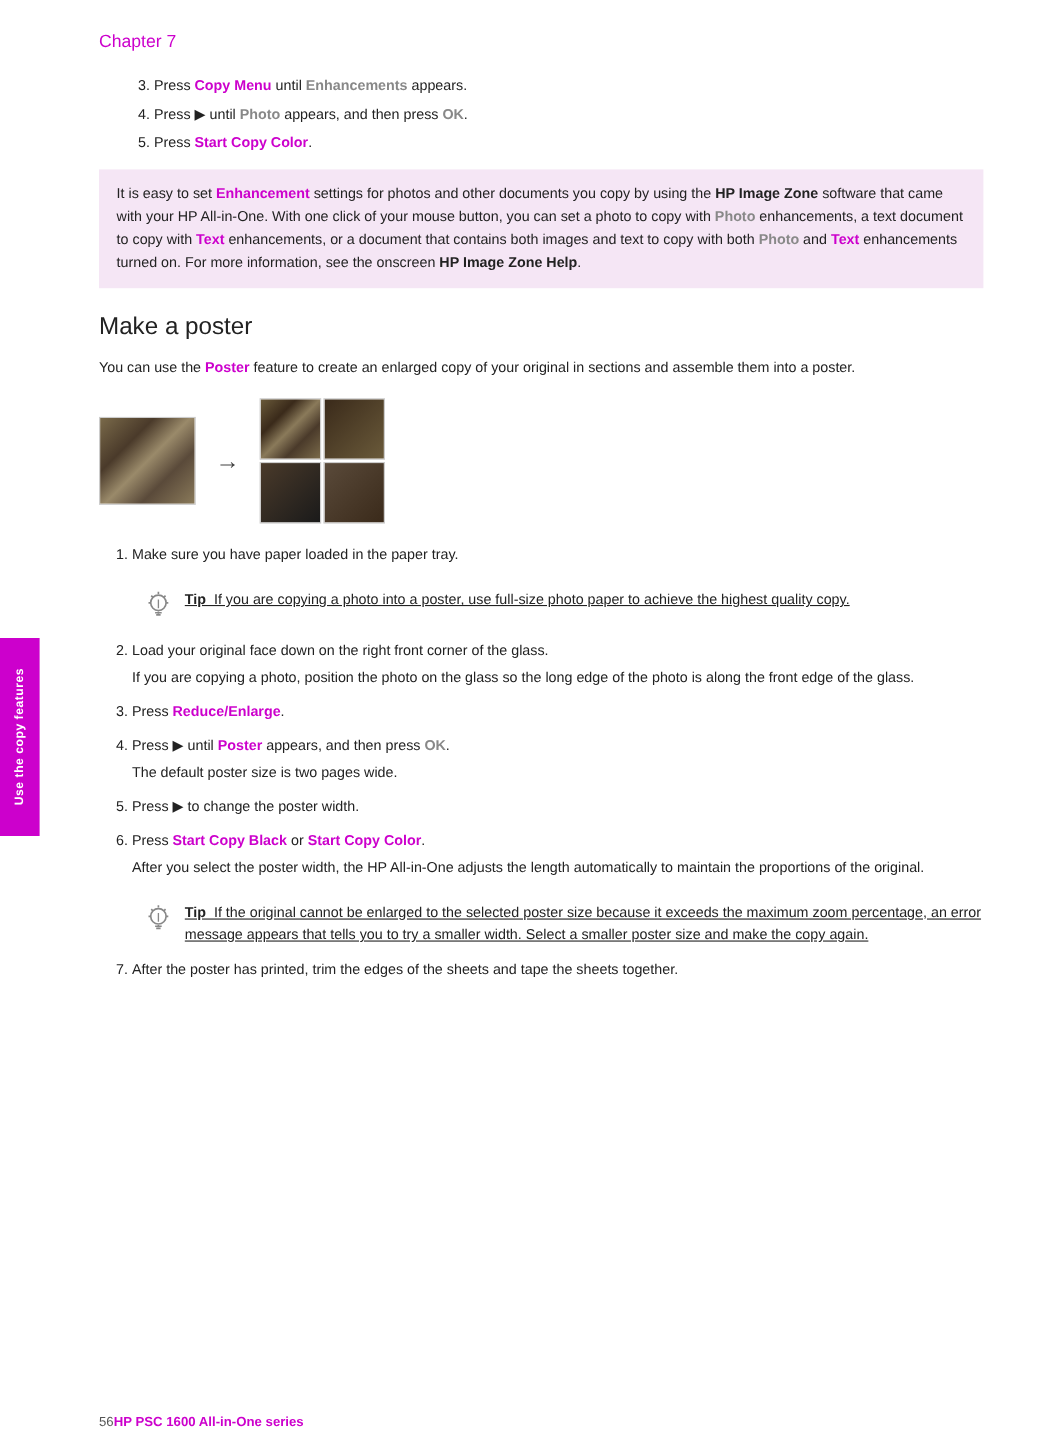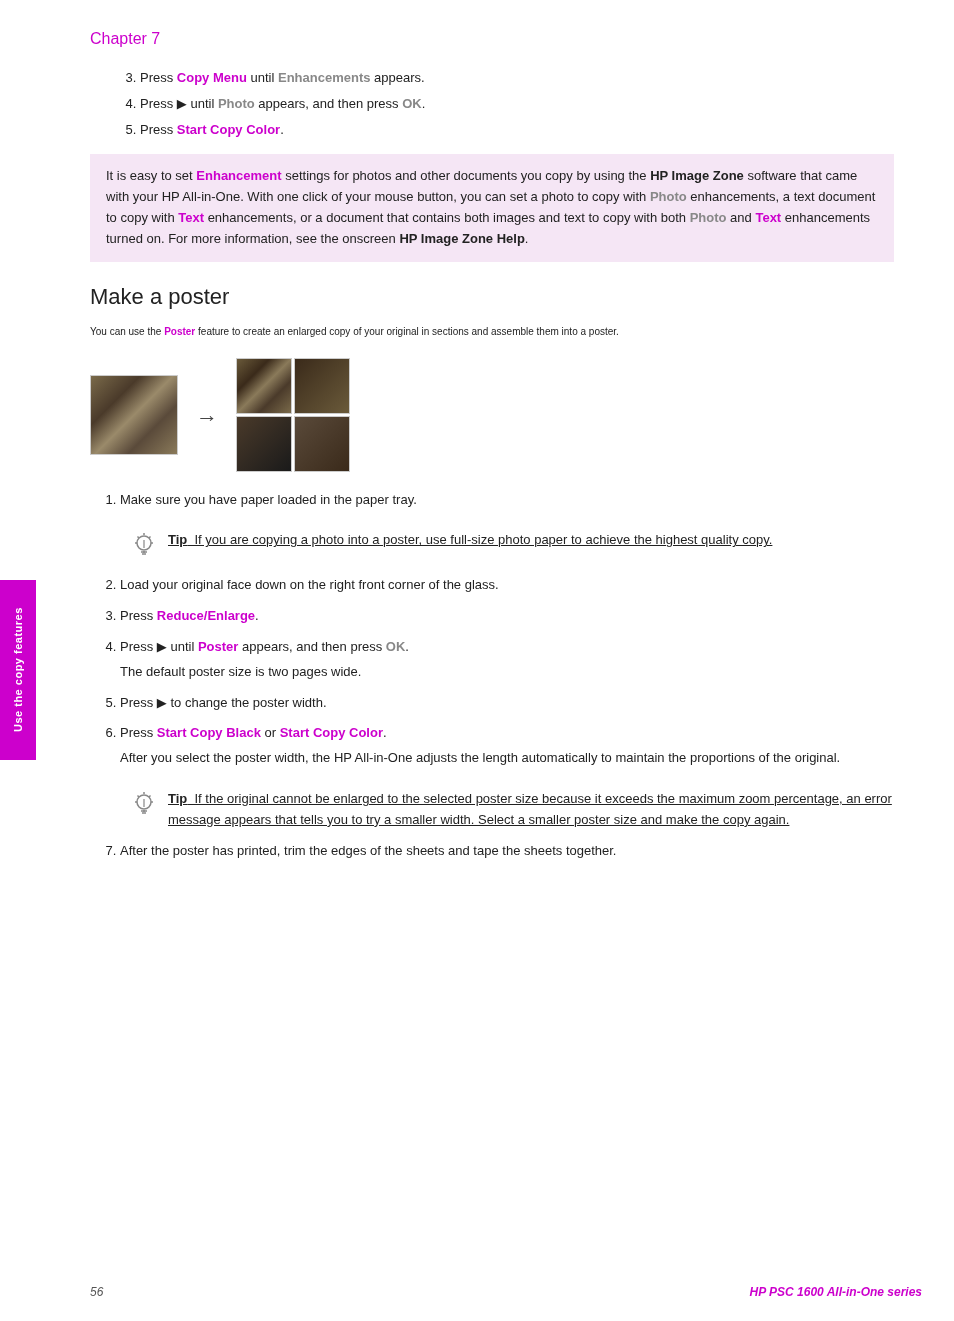--- a/index.html
+++ b/index.html
@@ -63,21 +63,21 @@
 
     .section-title {
       font-size: 22px;
       font-weight: normal;
       color: #222;
       margin-bottom: 14px;
       margin-top: 10px;
     }
 
     .intro-text {
-      font-size: 10px;
+      font-size: 13px;
       line-height: 1.6;
       margin-bottom: 18px;
     }
 
     .pink { color: #cc00cc; font-weight: bold; }
     .gray-bold { color: #888; font-weight: bold; }
     .black-bold { font-weight: bold; color: #222; }
 
     ol.main-list {
       padding-left: 30px;
@@ -173,25 +173,23 @@
       height: 100%;
       background: linear-gradient(135deg, #6a5a3a 0%, #3a2a1a 30%, #8a7a5a 50%, #4a3a2a 70%, #7a6a4a 100%);
     }
 
     .footer-bar {
       position: absolute;
       bottom: 22px;
       left: 0;
       right: 0;
       display: flex;
-      justify-content: space-between;
-      padding: 0 32px 0 90px;
+      padding: 0 60px 0 90px;
       font-size: 12px;
       color: #555;
-      font-style: italic;
     }
 
     .footer-right {
       color: #cc00cc;
       font-weight: bold;
     }
   </style>
 </head>
 <body>
 
@@ -270,20 +268,21 @@
           </svg>
         </div>
         <div class="tip-text">
           <strong>Tip</strong>&nbsp;&nbsp;If you are copying a photo into a poster, use full-size photo paper to achieve the highest quality copy.
         </div>
       </div>
     </li>
 
     <li>
       <span>Load your original face down on the right front corner of the glass.</span>
+      <p style="margin-top:4px;">If you are copying a photo, position the photo on the glass so the long edge of the photo is along the front edge of the glass.</p>
     </li>
 
     <li>
       Press <span class="pink">Reduce/Enlarge</span>.
     </li>
 
     <li>
       Press ▶ until <span class="pink">Poster</span> appears, and then press <span class="gray-bold">OK</span>.
       <p style="margin-top:4px;">The default poster size is two pages wide.</p>
     </li>

